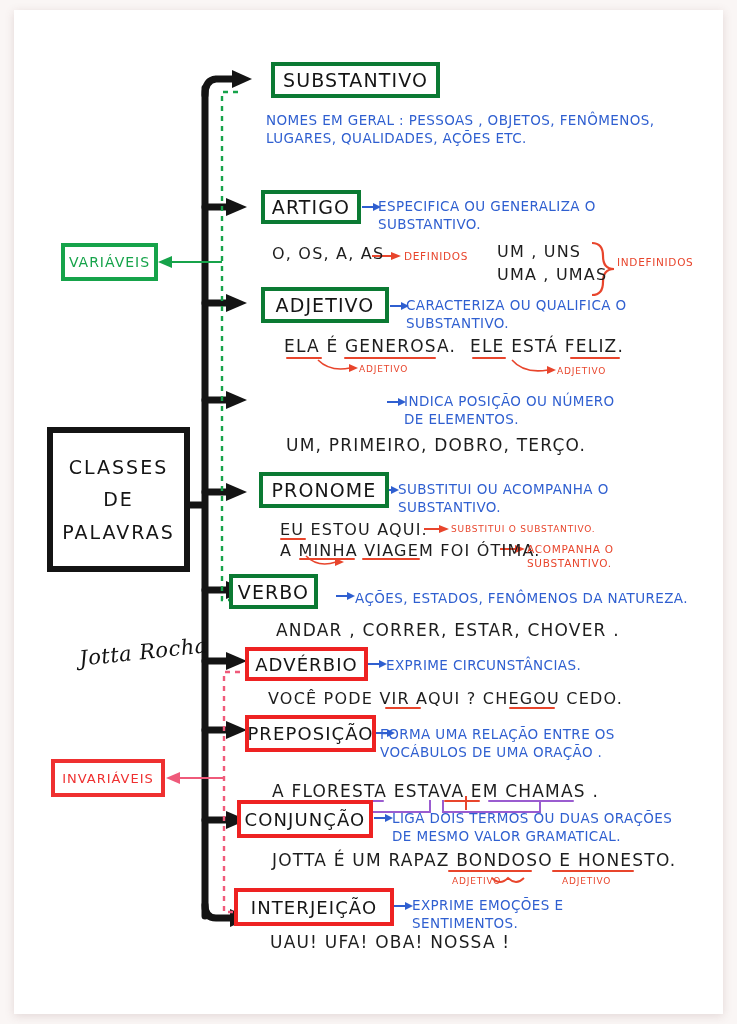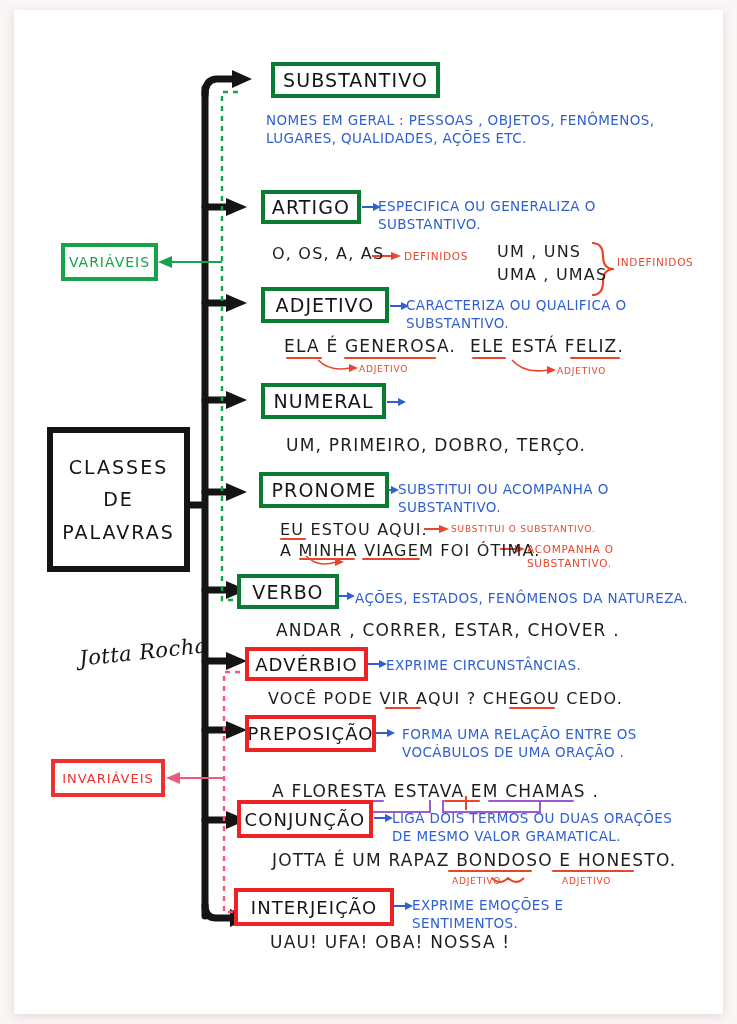--- a/index.html
+++ b/index.html
@@ -242,57 +242,56 @@
 SUBSTANTIVO.</div>
   <div class="t ex" style="left:284px; top:337px;">ELA É GENEROSA.</div>
   <div class="t ex" style="left:470px; top:337px;">ELE ESTÁ FELIZ.</div>
   <div class="u u-red" style="left:286px; top:357px; width:36px;"></div>
   <div class="u u-red" style="left:344px; top:357px; width:92px;"></div>
   <div class="u u-red" style="left:472px; top:357px; width:34px;"></div>
   <div class="u u-red" style="left:570px; top:357px; width:50px;"></div>
   <div class="t note-sm" style="left:359px; top:364px;">ADJETIVO</div>
   <div class="t note-sm" style="left:557px; top:366px;">ADJETIVO</div>
 
-  <div class="box box-green" style="left:261px; top:383px; width:125px; height:36px;">
-    <span class="lbl" style="font-size:19px;">NUMERAL</span>
-  </div>
+  <div class="t def" style="left:404px; top:393px; width:300px;">INDICA POSIÇÃO OU NÚMERO
+DE ELEMENTOS.</div>
   <div class="t ex" style="left:286px; top:436px;">UM, PRIMEIRO, DOBRO, TERÇO.</div>
 
   <div class="box box-green" style="left:259px; top:472px; width:130px; height:36px;">
     <span class="lbl" style="font-size:19px;">PRONOME</span>
   </div>
   <div class="t def" style="left:398px; top:481px; width:300px;">SUBSTITUI OU ACOMPANHA O
 SUBSTANTIVO.</div>
   <div class="t ex" style="left:280px; top:521px; font-size:16px;">EU ESTOU AQUI.</div>
   <div class="u u-red" style="left:280px; top:538px; width:26px;"></div>
   <div class="t note-sm" style="left:451px; top:524px;">SUBSTITUI O SUBSTANTIVO.</div>
   <div class="t ex" style="left:280px; top:542px; font-size:16px;">A MINHA VIAGEM FOI ÓTIMA.</div>
   <div class="u u-red" style="left:299px; top:558px; width:56px;"></div>
   <div class="u u-red" style="left:362px; top:558px; width:58px;"></div>
   <div class="t note" style="left:527px; top:543px;">ACOMPANHA O
 SUBSTANTIVO.</div>
 
-  <div class="box box-green" style="left:237px; top:574px; width:102px; height:35px;align-items:center;">
+  <div class="box box-green" style="left:229px; top:574px; width:89px; height:35px;align-items:center;">
     <span class="lbl" style="font-size:19px;">VERBO</span>
   </div>
   <div class="t def" style="left:355px; top:590px; width:360px;">AÇÕES, ESTADOS, FENÔMENOS DA NATUREZA.</div>
   <div class="t ex" style="left:276px; top:621px;">ANDAR , CORRER, ESTAR, CHOVER .</div>
 
   <div class="box box-red" style="left:245px; top:647px; width:123px; height:34px;">
     <span class="lbl" style="font-size:18px;">ADVÉRBIO</span>
   </div>
   <div class="t def" style="left:386px; top:657px; width:300px;">EXPRIME CIRCUNSTÂNCIAS.</div>
   <div class="t ex" style="left:268px; top:690px; font-size:16px;">VOCÊ PODE VIR AQUI ?  CHEGOU CEDO.</div>
   <div class="u u-red" style="left:385px; top:707px; width:36px;"></div>
   <div class="u u-red" style="left:509px; top:707px; width:46px;"></div>
 
   <div class="box box-red" style="left:245px; top:715px; width:131px; height:37px;">
     <span class="lbl" style="font-size:18px;">PREPOSIÇÃO</span>
   </div>
-  <div class="t def" style="left:402px; top:726px; width:300px;">FORMA UMA RELAÇÃO ENTRE OS
+  <div class="t def" style="left:380px; top:726px; width:300px;">FORMA UMA RELAÇÃO ENTRE OS
 VOCÁBULOS DE UMA ORAÇÃO .</div>
   <div class="t ex" style="left:272px; top:782px;">A FLORESTA ESTAVA EM CHAMAS .</div>
   <div class="u u-purple" style="left:288px; top:800px; width:96px;"></div>
   <div class="u u-red" style="left:444px; top:800px; width:36px;"></div>
   <div class="u u-purple" style="left:488px; top:800px; width:86px;"></div>
 
   <div class="box box-red" style="left:237px; top:800px; width:136px; height:38px;">
     <span class="lbl" style="font-size:18px;">CONJUNÇÃO</span>
   </div>
   <div class="t def" style="left:392px; top:810px; width:320px;">LIGA DOIS TERMOS OU DUAS ORAÇÕES

